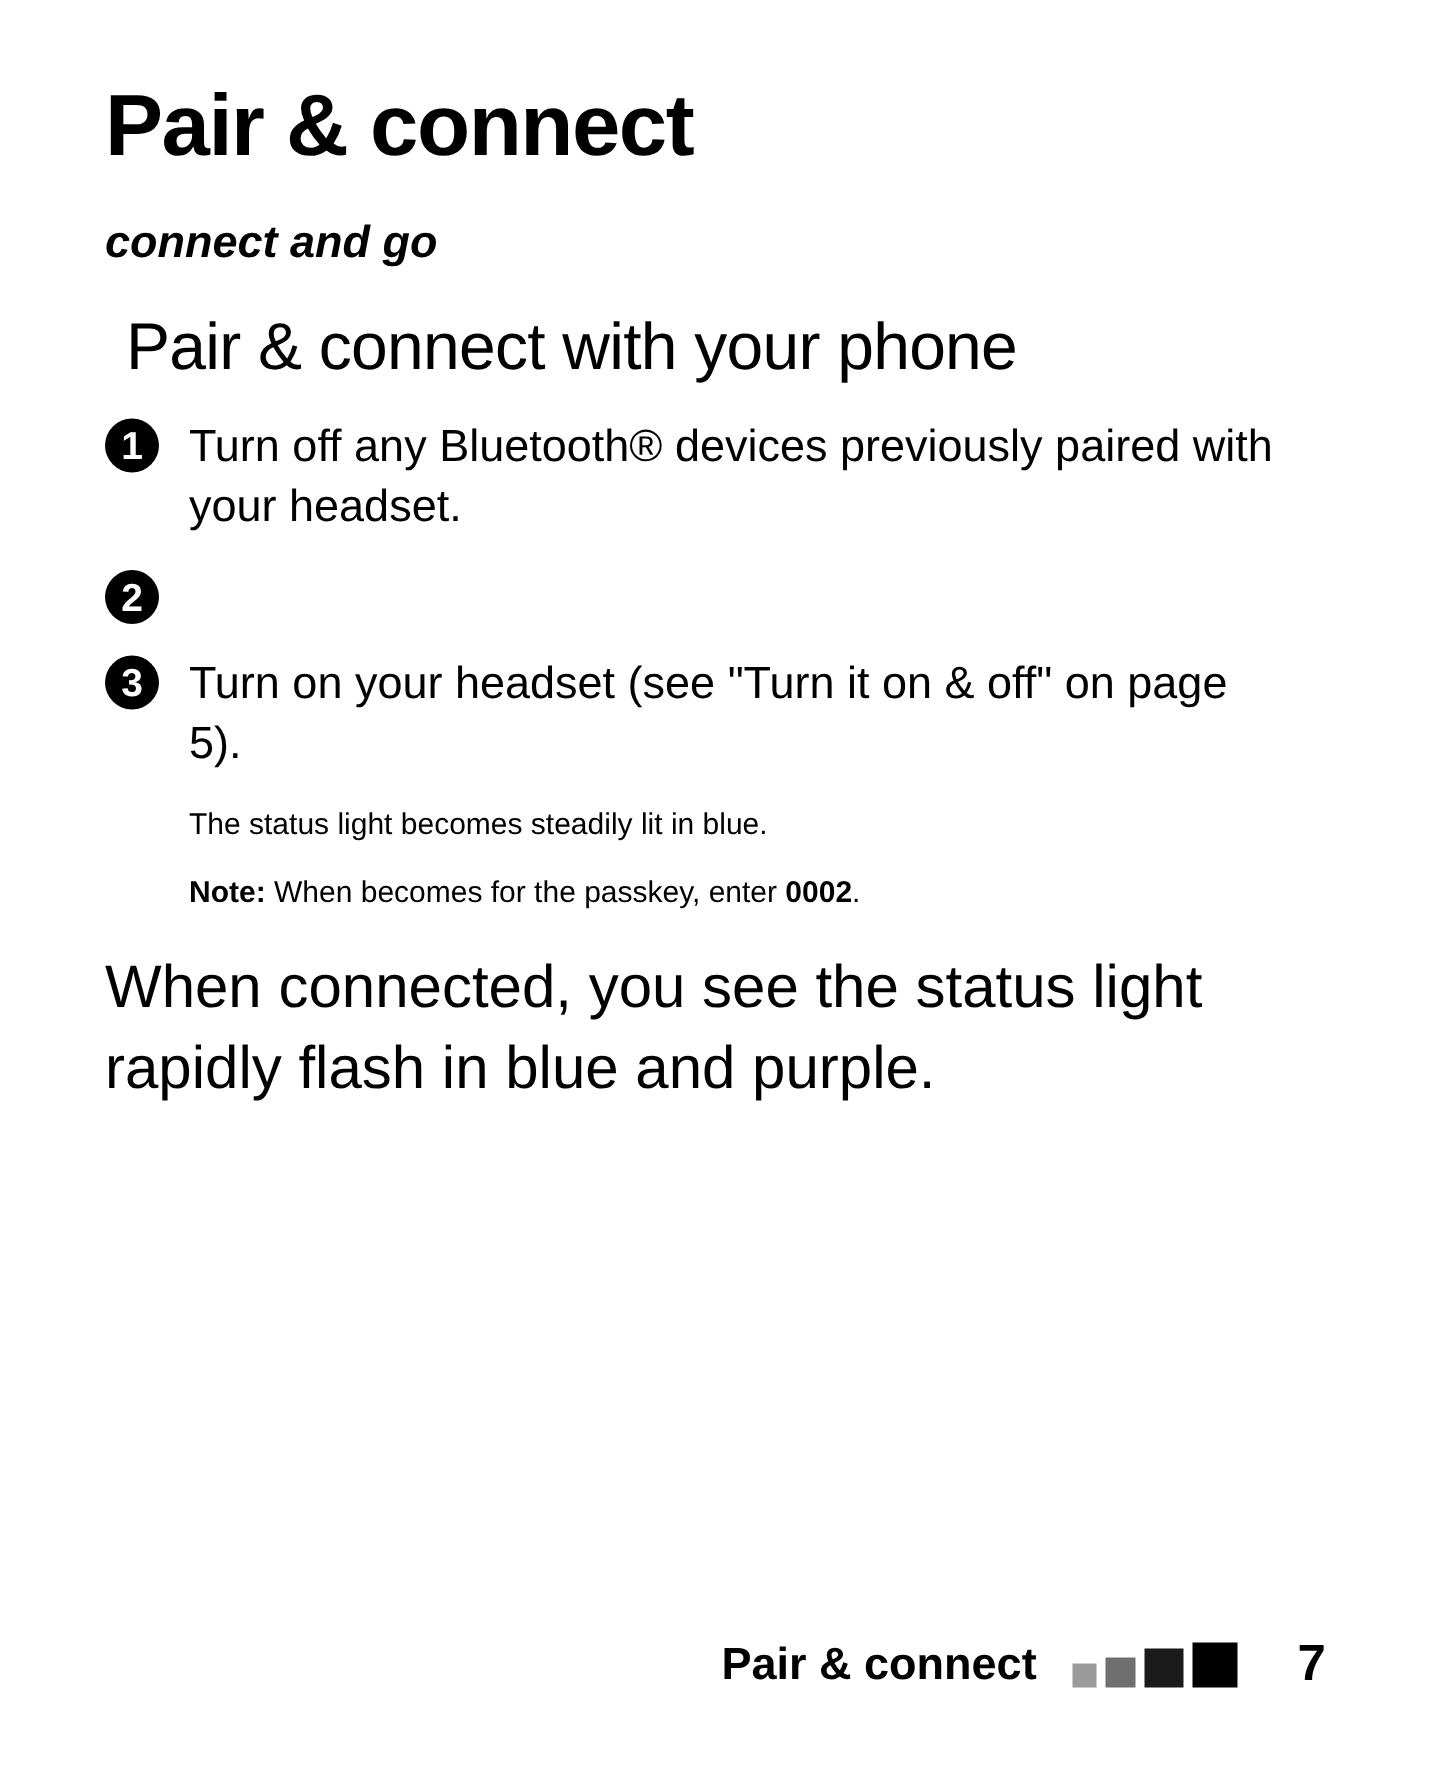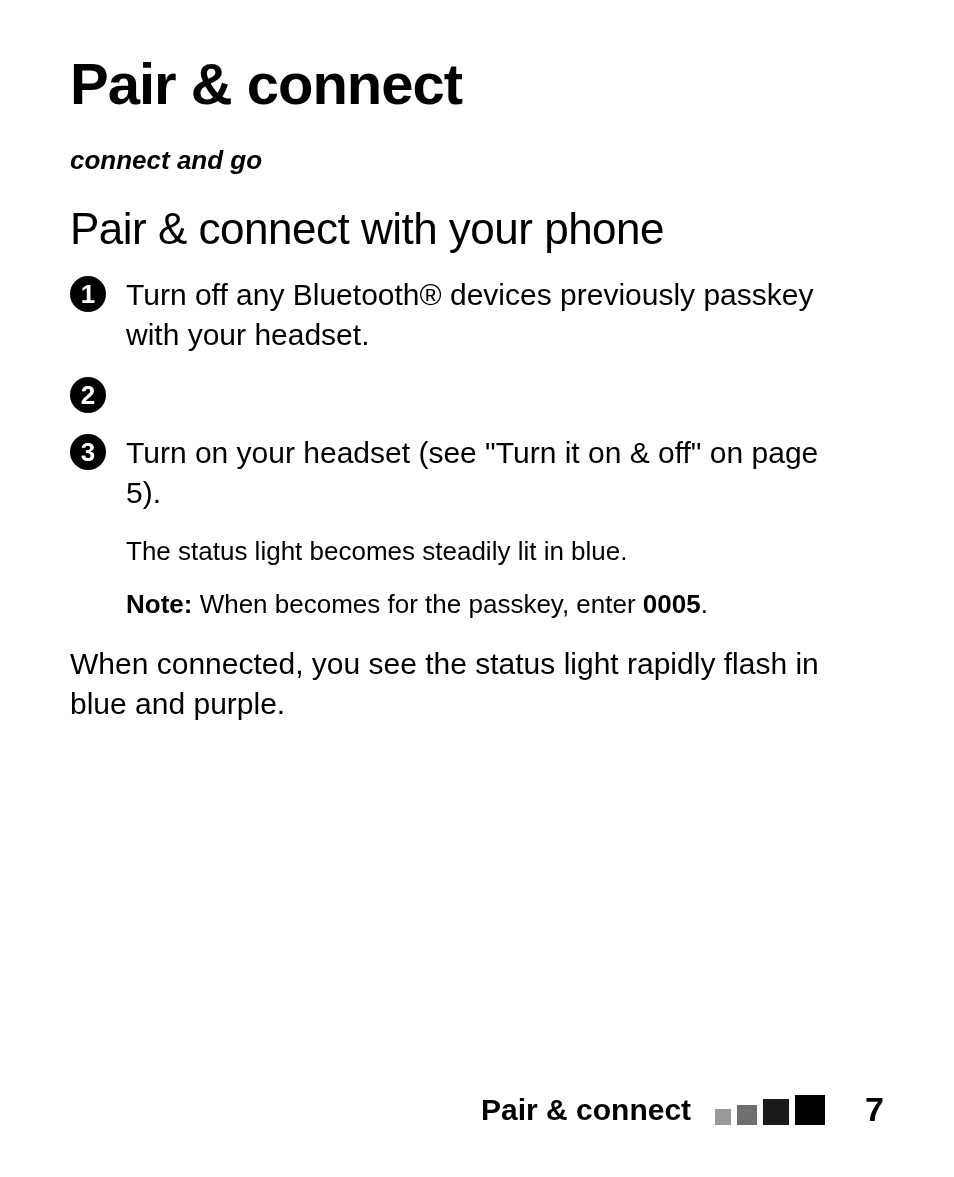--- a/index.html
+++ b/index.html
@@ -18,30 +18,30 @@
     padding: 50px 101px 40px 70px;
     position: relative;
   }
   .title {
     font-size: 58px;
     font-weight: 700;
     letter-spacing: -1px;
     margin: 0 0 28px 0;
   }
   .tagline {
-    font-size: 26px;
+    font-size: 30px;
     font-weight: 700;
     font-style: italic;
     margin: 0 0 28px 0;
   }
   .section-heading {
     font-size: 44px;
     font-weight: 400;
     line-height: 1.15;
-    margin: 0 0 20px 0;
+    margin: 0 0 20px 14px;
     letter-spacing: -0.5px;
   }
   .steps {
     margin: 0;
     padding: 0;
     list-style: none;
   }
   .steps li {
     display: flex;
     align-items: flex-start;
@@ -59,33 +59,33 @@
     line-height: 36px;
     text-align: center;
     margin-right: 20px;
     margin-top: 1px;
   }
   .step-text {
     font-size: 30px;
     line-height: 1.35;
   }
   .step-extra {
-    font-size: 26px;
+    font-size: 20px;
     line-height: 1.35;
     margin: 18px 0 0 56px;
   }
   .note-label {
     font-weight: 700;
     text-align: right;
   }
   .passkey {
     font-weight: 700;
   }
   .body-text {
-    font-size: 30px;
+    font-size: 40px;
     line-height: 1.35;
     margin: 22px 0 0 0;
   }
   .footer {
     position: absolute;
     bottom: 48px;
     right: 70px;
     display: flex;
     align-items: center;
   }
@@ -119,35 +119,35 @@
 
   <h1 class="title">Pair &amp; connect</h1>
 
   <p class="tagline">connect and go</p>
 
   <h2 class="section-heading">Pair &amp; connect with your phone</h2>
 
   <ol class="steps">
     <li>
       <span class="step-bullet">1</span>
-      <span class="step-text">Turn off any Bluetooth® devices previously passkey with your headset.</span>
+      <span class="step-text">Turn off any Bluetooth® devices previously paired with your headset.</span>
     </li>
     <li>
       <span class="step-bullet">2</span>
     </li>
     <li>
       <span class="step-bullet">3</span>
       <span class="step-text">Turn on your headset (see "Turn it on &amp; off" on page 5).</span>
     </li>
   </ol>
 
   <p class="step-extra">The status light becomes steadily lit in blue.</p>
 
   <p class="step-extra">
-    <span class="note-label">Note:</span><span> When becomes for the passkey, enter </span><span class="passkey">0005</span><span>.</span>
+    <span class="note-label">Note:</span><span> When becomes for the passkey, enter </span><span class="passkey">0002</span><span>.</span>
   </p>
 
   <p class="body-text">When connected, you see the status light rapidly flash in blue and purple.</p>
 
   <div class="footer">
     <span class="footer-label">Pair &amp; connect</span>
     <span class="footer-boxes">
       <span class="box1"></span>
       <span class="box2"></span>
       <span class="box3"></span>

